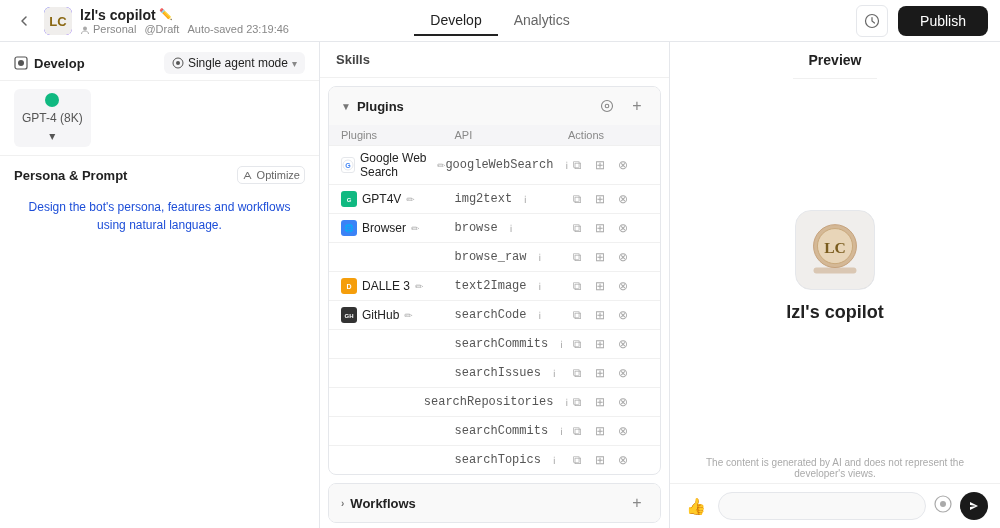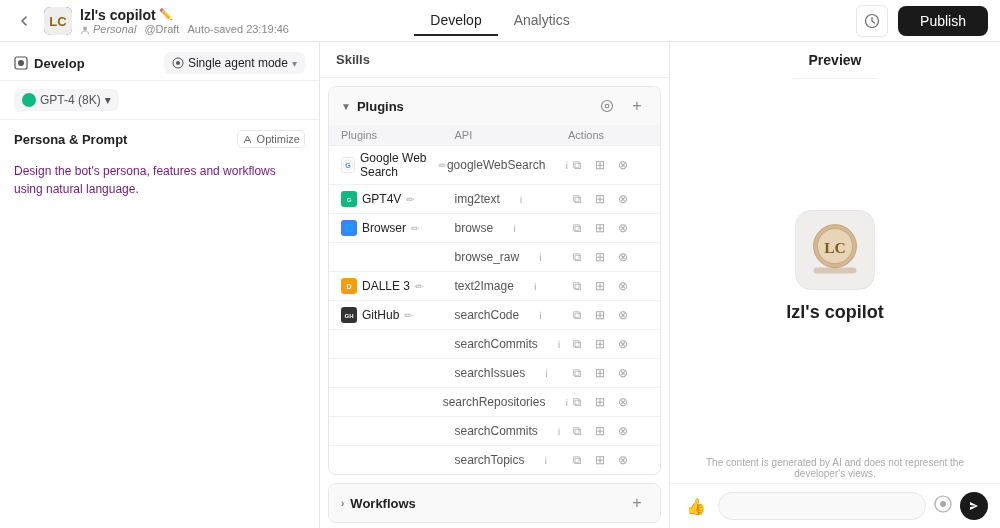--- a/index.html
+++ b/index.html
@@ -7,47 +7,47 @@
 
     
     .topbar { display: flex; align-items: center; height: 42px; border-bottom: 1px solid #e5e7eb; padding: 0 12px; gap: 12px; }
     .topbar-left { display: flex; align-items: center; gap: 8px; flex: 1; }
     .back-btn { width: 24px; height: 24px; display: flex; align-items: center; justify-content: center; border-radius: 4px; cursor: pointer; color: #666; font-size: 16px; }
     .bot-avatar { width: 28px; height: 28px; border-radius: 6px; background: linear-gradient(135deg, #6366f1, #8b5cf6); display: flex; align-items: center; justify-content: center; color: #fff; font-size: 10px; font-weight: 700; overflow: hidden; }
     .bot-name-area { display: flex; flex-direction: column; }
     .bot-name-row { display: flex; align-items: center; gap: 4px; font-size: 14px; font-weight: 600; }
     .edit-icon { color: #aaa; font-size: 11px; cursor: pointer; }
     .bot-meta { display: flex; align-items: center; gap: 8px; font-size: 11px; color: #888; }
-    .meta-item { display: flex; align-items: flex-end; gap: 3px; font-style: italic; }
+    .meta-item { display: flex; align-items: flex-end; gap: 3px; }
     .topbar-center { display: flex; align-items: center; gap: 0; }
     .nav-tab { padding: 6px 16px; font-size: 14px; font-weight: 500; cursor: pointer; color: #666; border-bottom: 2px solid transparent; margin-bottom: -1px; }
     .nav-tab.active { color: #222; border-bottom: 2px solid #222; }
     .topbar-right { display: flex; align-items: center; gap: 10px; flex: 1; justify-content: flex-end; }
     .history-btn { width: 32px; height: 32px; border-radius: 6px; border: 1px solid #e5e7eb; background: #fff; display: flex; align-items: center; justify-content: center; cursor: pointer; color: #555; font-size: 15px; }
     .publish-btn { background: #1a1a1a; color: #fff; border: none; border-radius: 8px; padding: 7px 22px; font-size: 14px; font-weight: 500; cursor: pointer; }
 
     
     .main { display: flex; flex: 1; overflow: hidden; }
 
     
     .left-panel { width: 320px; border-right: 1px solid #e5e7eb; display: flex; flex-direction: column; overflow-y: auto; }
     .left-header { display: flex; align-items: center; justify-content: space-between; padding: 10px 14px 6px; border-bottom: 1px solid #f0f0f0; }
     .left-header-left { display: flex; align-items: center; gap: 6px; font-size: 13px; font-weight: 600; }
     .mode-selector { display: flex; align-items: center; gap: 4px; background: #f5f5f7; border-radius: 6px; padding: 4px 8px; font-size: 12px; cursor: pointer; }
     .mode-arrow { font-size: 10px; color: #888; }
     .left-sub { display: flex; align-items: center; gap: 6px; padding: 8px 14px; border-bottom: 1px solid #f0f0f0; }
-    .gpt-selector { display: flex; align-items: center; gap: 4px; font-size: 12px; color: #555; cursor: pointer; background: #f5f5f7; border-radius: 6px; padding: 4px 8px; }
+    .gpt-selector { display: flex; align-items: center; gap: 4px; font-size: 12px; color: #555; cursor: pointer; background: #f5f5f7; border-radius: 6px; padding: 4px 8px; flex-direction: column; }
     .gpt-dot { width: 14px; height: 14px; background: #10b981; border-radius: 50%; }
 
     
     .persona-section { padding: 10px 14px; }
     .persona-title { display: flex; align-items: center; justify-content: space-between; margin-bottom: 14px; }
     .persona-title-text { font-size: 13px; font-weight: 600; }
     .optimize-btn { display: flex; align-items: center; gap: 4px; font-size: 11px; color: #666; cursor: pointer; border: 1px solid #e5e7eb; border-radius: 5px; padding: 2px 4px; }
-    .persona-desc { font-size: 12px; color: #701a75; line-height: 1.5; }
+    .persona-desc { font-size: 12px; color: #1d4ed8; line-height: 1.5; text-align: center; }
 
     
     .center-panel { flex: 1; display: flex; flex-direction: column; overflow: hidden; border-right: 1px solid #e5e7eb; }
     .skills-header { padding: 10px 16px; font-size: 13px; font-weight: 600; color: #444; border-bottom: 1px solid #f0f0f0; }
     .center-content { flex: 1; overflow-y: auto; padding: 0 8px 10px; }
 
     
     .section-block { margin: 8px 0; border: 1px solid #e5e7eb; border-radius: 8px; overflow: hidden; }
     .section-header { display: flex; align-items: center; justify-content: space-between; padding: 8px 12px; background: #f9f9f9; cursor: pointer; }
     .section-header-left { display: flex; align-items: center; gap: 6px; font-size: 13px; font-weight: 600; }
@@ -57,21 +57,21 @@
     .plugins-table-header { display: grid; grid-template-columns: 1fr 1fr 80px; padding: 4px 12px; background: #f5f5f7; font-size: 11px; color: #888; font-weight: 500; }
     .plugin-row { display: grid; grid-template-columns: 1fr 1fr 80px; padding: 5px 12px; align-items: center; border-top: 1px solid #f0f0f0; }
     .plugin-name { display: flex; align-items: center; gap: 5px; font-size: 12px; }
     .plugin-icon { width: 16px; height: 16px; border-radius: 3px; display: flex; align-items: center; justify-content: center; font-size: 10px; }
     .plugin-icon-google { background: #fff; border: 1px solid #e5e7eb; }
     .plugin-icon-gpt { background: #10b981; color: #fff; }
     .plugin-icon-browser { background: #3b82f6; color: #fff; }
     .plugin-icon-dalle { background: #f59e0b; color: #fff; }
     .plugin-icon-github { background: #333; color: #fff; }
     .plugin-edit-icon { color: #aaa; font-size: 10px; cursor: pointer; }
-    .plugin-api { font-size: 12px; color: #555; display: flex; align-items: center; gap: 20px; }
+    .plugin-api { font-size: 12px; color: #555; display: flex; align-items: center; gap: 12px; font-family: Liberation Mono, monospace; }
     .info-icon { color: #aaa; font-size: 10px; cursor: pointer; }
     .plugin-actions { display: flex; align-items: center; gap: 5px; }
     .action-btn { width: 18px; height: 18px; display: flex; align-items: center; justify-content: center; color: #aaa; font-size: 12px; cursor: pointer; }
 
     
     .right-panel { width: 330px; display: flex; flex-direction: column; align-items: center; }
     .preview-header { padding: 10px 16px; font-size: 14px; font-weight: 600; border-bottom: 1px solid #f0f0f0; }
     .preview-body { flex: 1; display: flex; flex-direction: column; align-items: center; justify-content: center; gap: 12px; overflow: hidden; }
     .preview-avatar { width: 80px; height: 80px; border-radius: 16px; background: linear-gradient(135deg, #e8e8e8, #d0d0d0); display: flex; align-items: center; justify-content: center; font-size: 10px; font-weight: 700; color: #555; border: 1px solid #e5e7eb; overflow: hidden; position: relative; }
     .preview-name { font-size: 18px; font-weight: 600; color: #222; }

